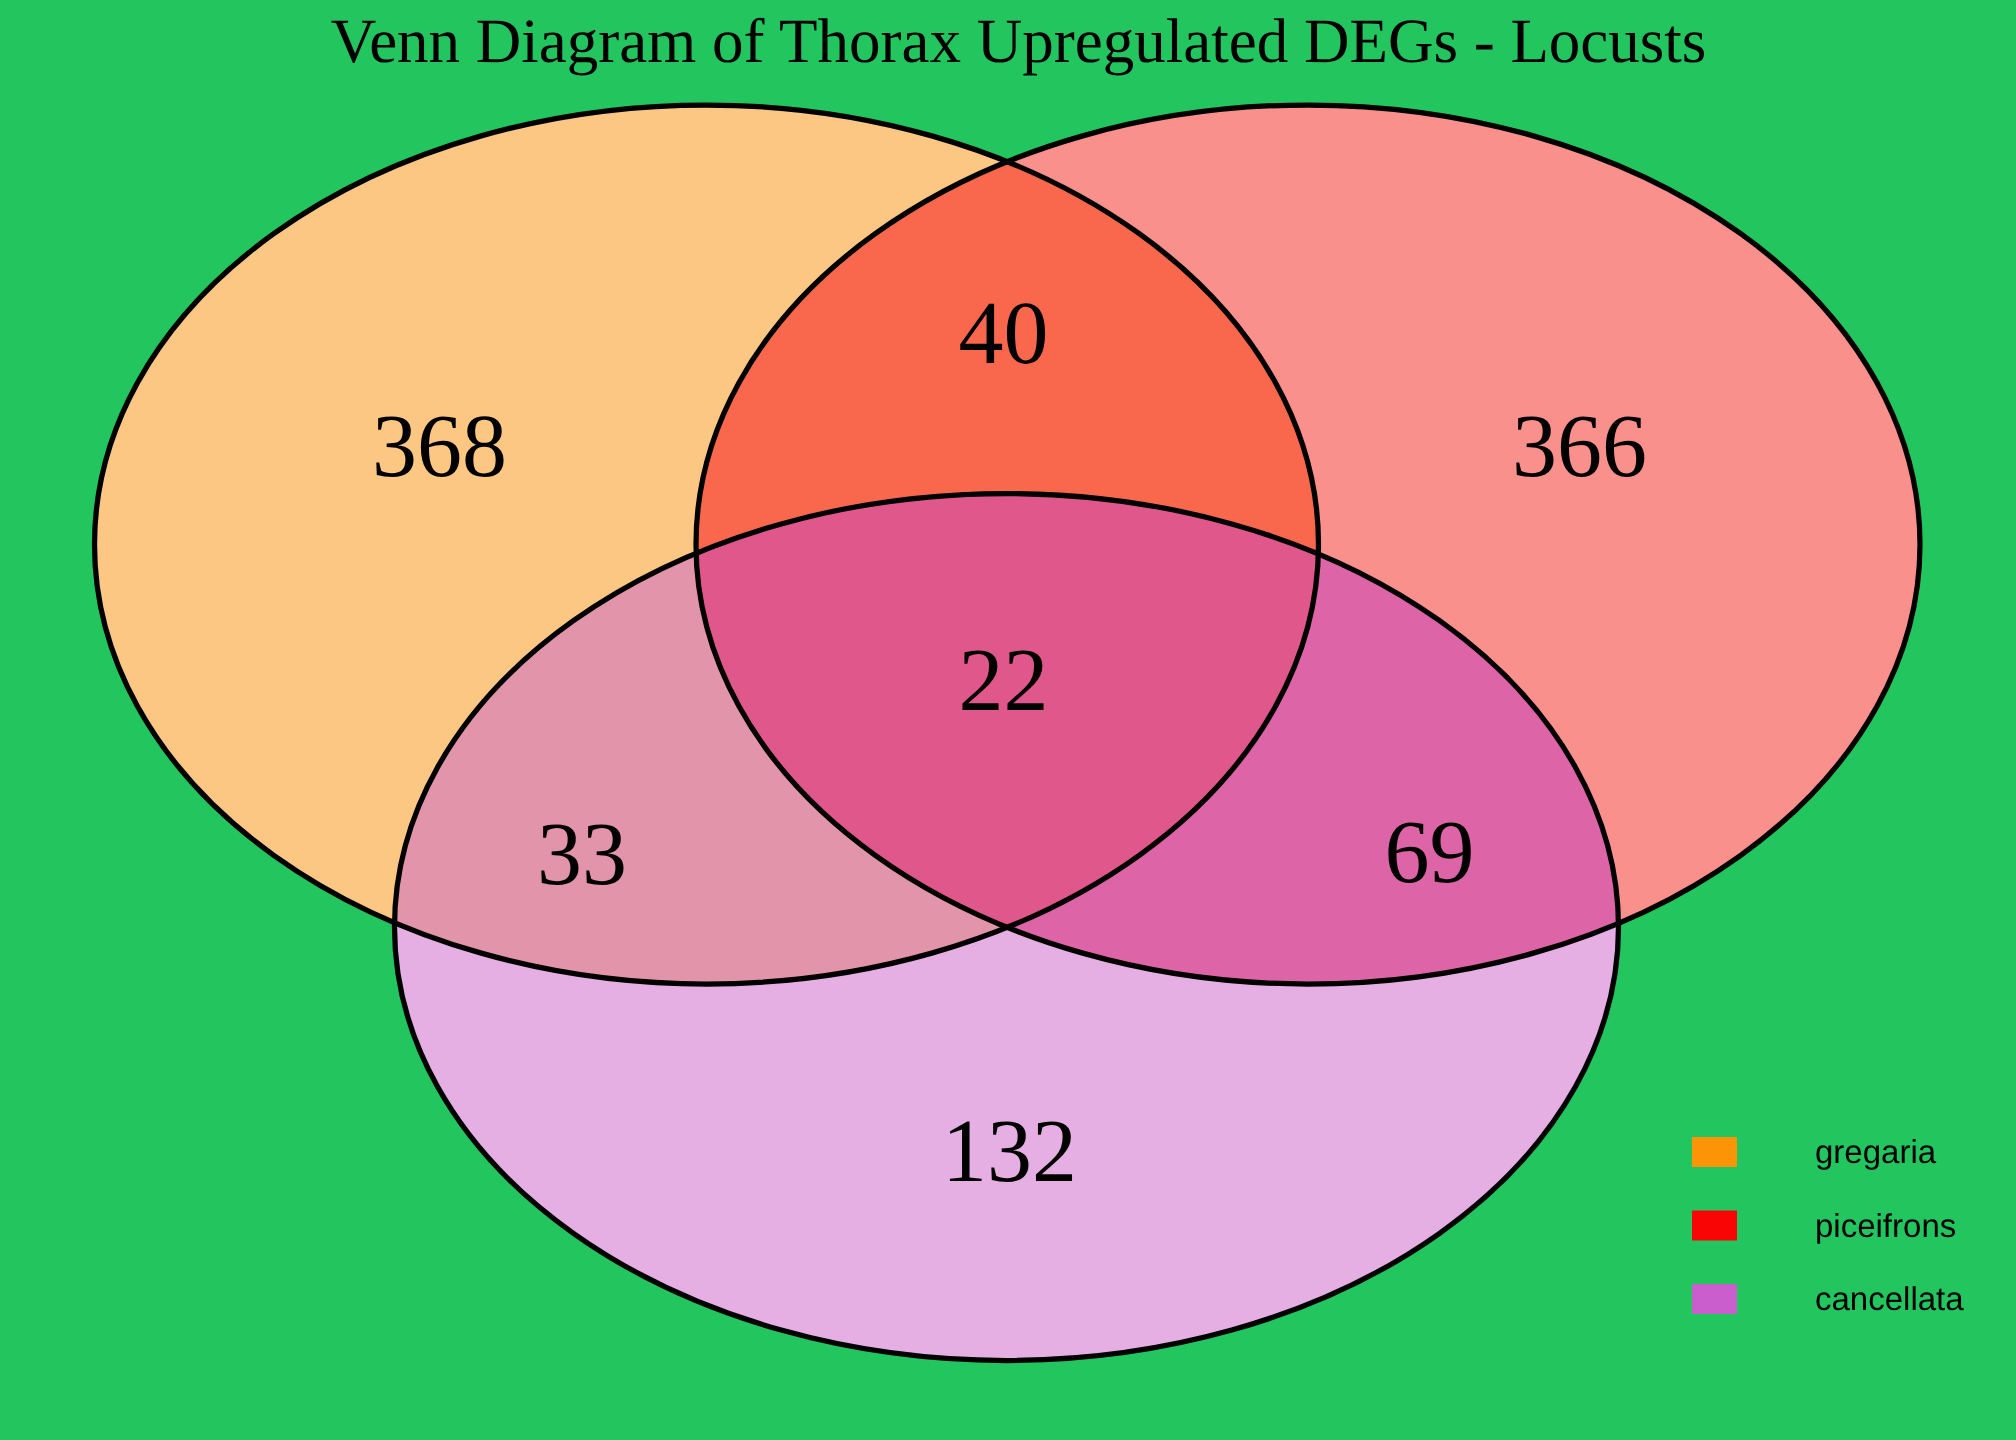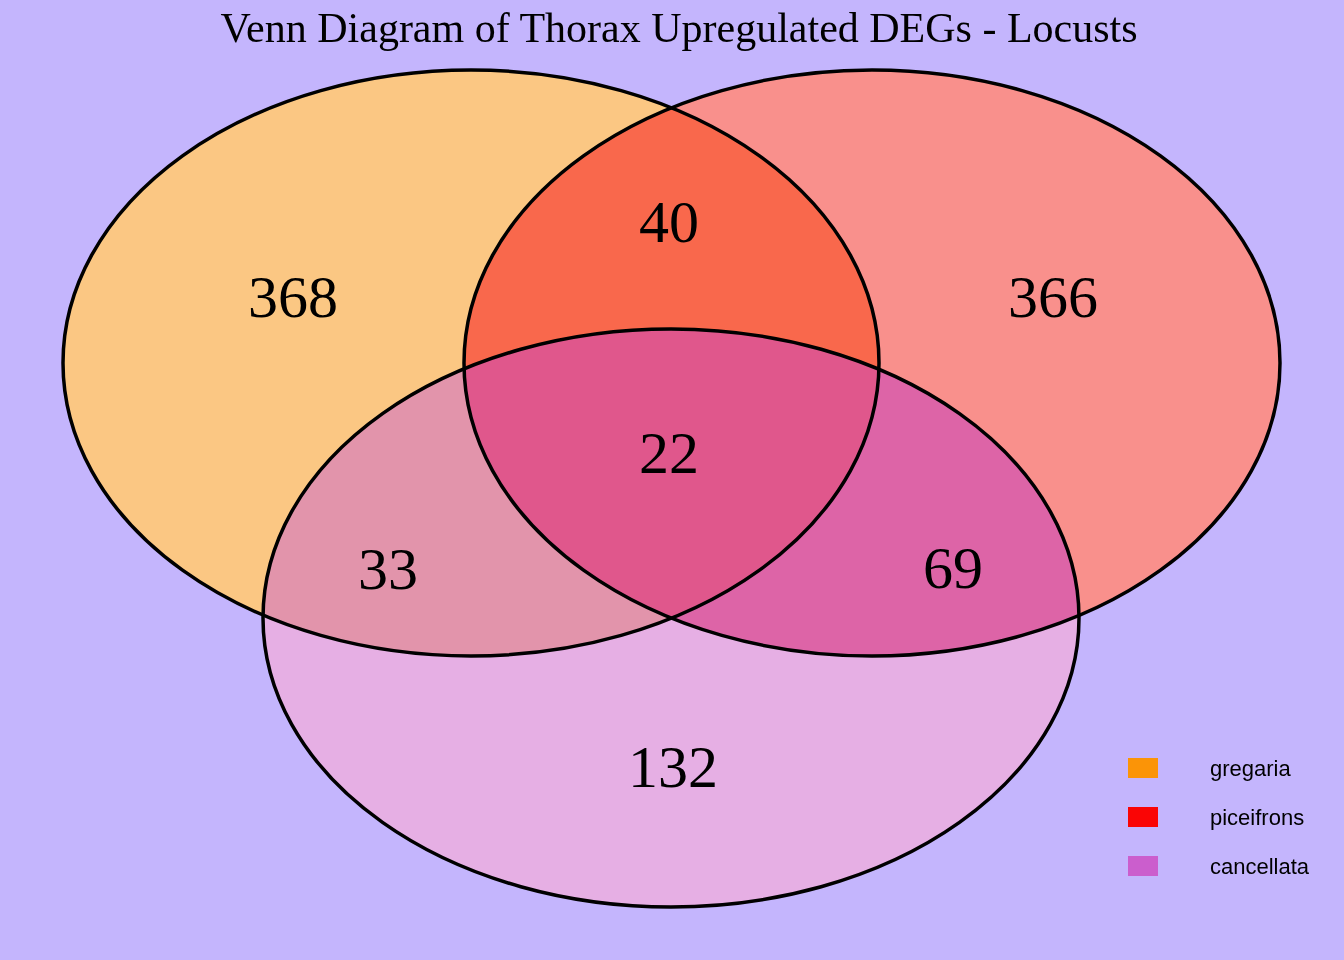--- a/index.html
+++ b/index.html
@@ -8,21 +8,21 @@
     background: #ffffff;
     width: 1344px;
     height: 960px;
     overflow: hidden;
     font-family: "Liberation Sans", sans-serif;
   }
   .stage {
     position: relative;
     width: 1344px;
     height: 960px;
-    background: #c4b5fd;
+    background: #22c55e;
   }
   svg { display: block; }
   .venn-title {
     font-family: "Liberation Serif", serif;
     font-size: 42px;
     fill: #000000;
   }
   .num {
     font-family: "Liberation Serif", serif;
     font-size: 60px;

